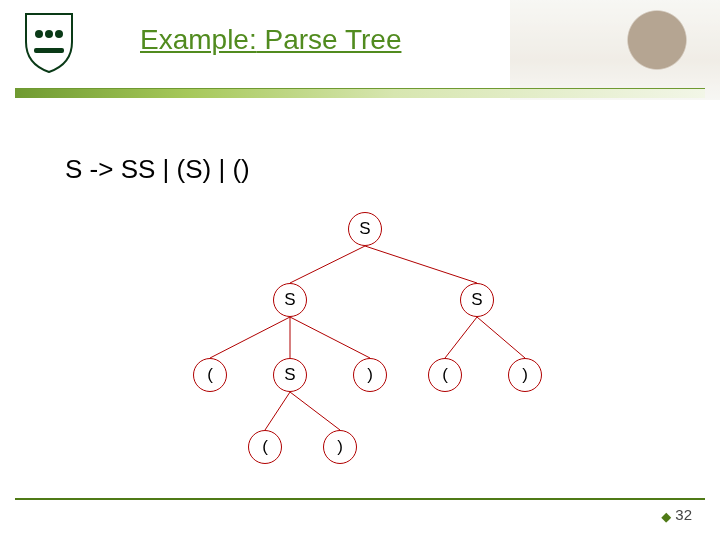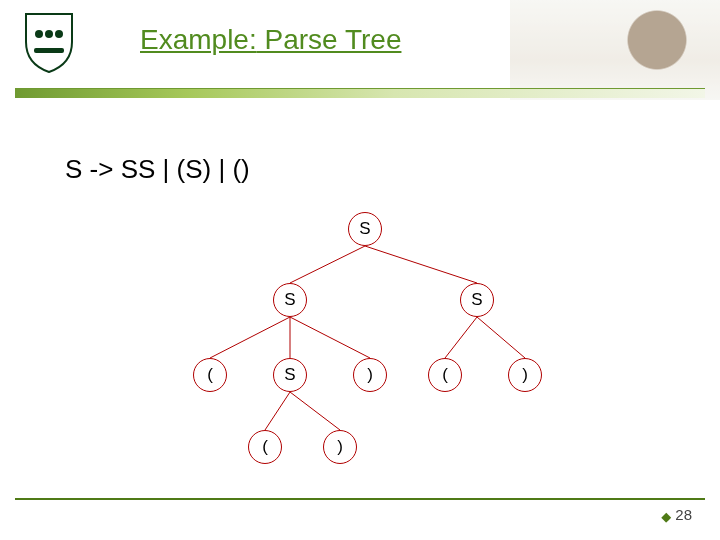--- a/index.html
+++ b/index.html
@@ -95,16 +95,16 @@
       <div class="node" style="left: 273px; top: 358px;">S</div>
       <div class="node" style="left: 353px; top: 358px;">)</div>
       <div class="node" style="left: 428px; top: 358px;">(</div>
       <div class="node" style="left: 508px; top: 358px;">)</div>
       <div class="node" style="left: 248px; top: 430px;">(</div>
       <div class="node" style="left: 323px; top: 430px;">)</div>
     </div>
 
   <div class="foot-rule"></div>
   <div class="foot-num">
-    <span class="bul">◆</span><span>28</span>
+    <span class="bul">◆</span><span>32</span>
   </div>
 
 </div>
 
 </body></html>

